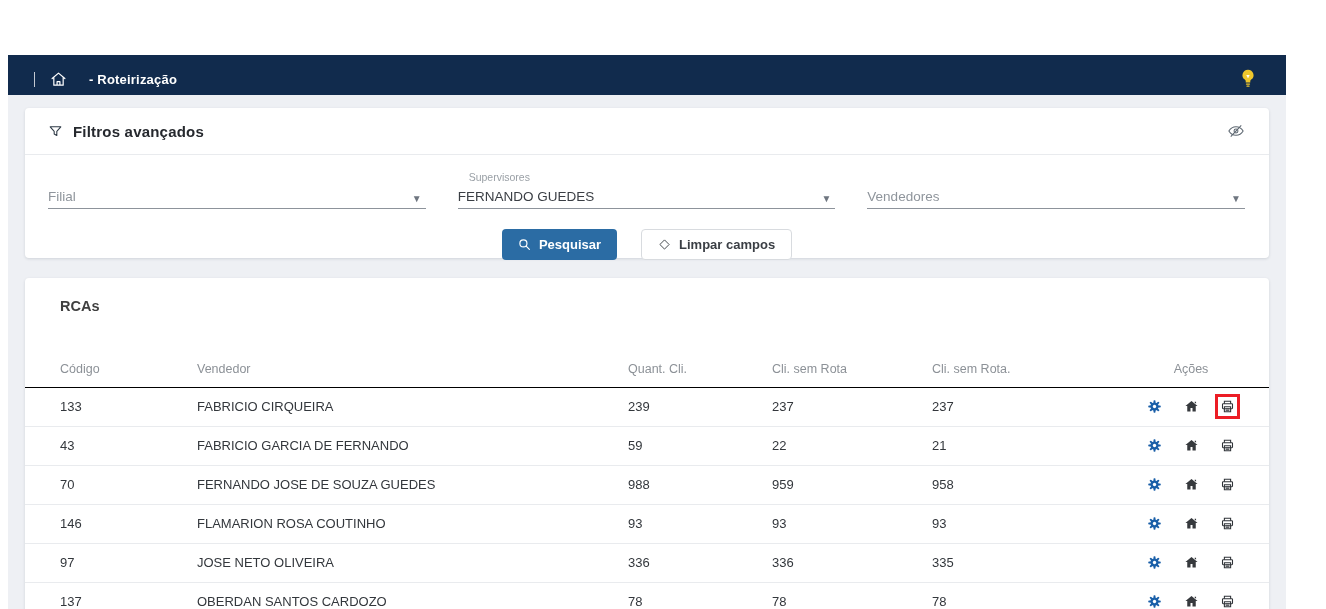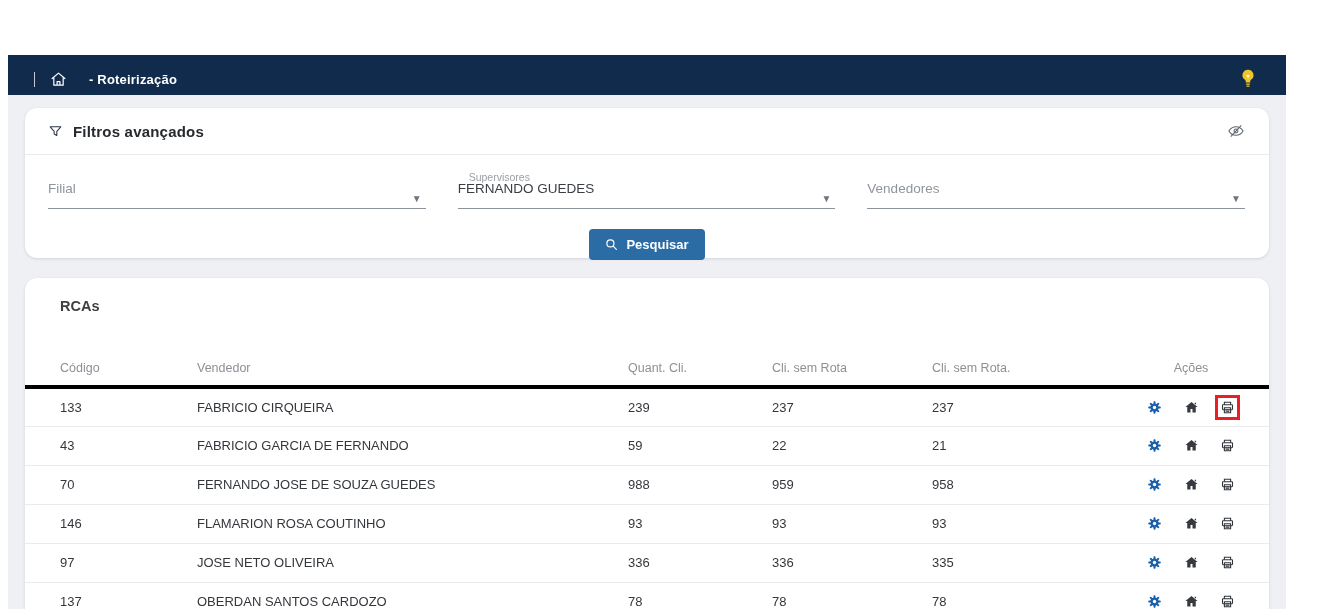--- a/index.html
+++ b/index.html
@@ -9,48 +9,48 @@
   
   .app { position:absolute; left:8px; top:55px; width:1278px; height:554px; background:#eef0f4; overflow:hidden; }
 
   
   .topbar { height:40px; background:#112b4d; display:flex; align-items:center; padding:8px 30px 0 26px; }
   .tb-sep { width:1px; height:15px; background:rgba(255,255,255,.75); margin-right:15px; }
   .tb-home { color:#ffffff; display:flex; align-items:center; cursor:pointer; }
   .tb-crumb { color:#ffffff; font-size:13px; font-weight:bold; margin-left:22px; letter-spacing:.2px; }
   .tb-bulb { margin-left:auto; display:flex; align-items:center; cursor:pointer; }
 
-  .card { background:#ffffff; border-radius:12px; box-shadow:0 1px 3px rgba(30,40,60,.14); margin:16px 17px; }
+  .card { background:#ffffff; border-radius:4px; box-shadow:0 1px 3px rgba(30,40,60,.14); margin:16px 17px; }
 
   
   .filters-card { margin-top:13px; height:150px; }
   .card-head { height:47px; display:flex; align-items:center; padding:0 24px 0 23px; border-bottom:1px solid #e9ebee; }
   .funnel { color:#2e3a46; display:flex; margin-right:10px; }
   .card-title { font-size:15px; font-weight:bold; color:#26292e; letter-spacing:.2px; }
   .eye-off { margin-left:auto; display:flex; cursor:pointer; }
 
   .fields { display:flex; gap:32px; padding:14px 24px 0 23px; }
   .field { flex:1; position:relative; height:40px; border-bottom:1px solid #8d939b; cursor:pointer; }
   .field .float-label { position:absolute; top:2px; left:11px; font-size:10.5px; color:#9aa0a6; }
-  .field .value { position:absolute; bottom:12px; left:0; font-size:13.5px; color:#3a3e44; }
+  .field .value { position:absolute; bottom:4px; left:0; font-size:13.5px; color:#3a3e44; }
   .field .value.placeholder { color:#8f959c; }
   .field .caret { position:absolute; right:4px; bottom:4px; font-size:10px; color:#6f7680; }
 
   .btn-row { display:flex; justify-content:center; gap:24px; margin-top:20px; }
   .btn { height:31px; border-radius:4px; font-size:13px; font-weight:bold; display:flex; align-items:center; padding:0 16px; cursor:pointer; font-family:"Liberation Sans", sans-serif; }
   .btn-primary { background:#2b6ca4; border:none; color:#ffffff; }
   .btn-secondary { background:#ffffff; border:1px solid #d8dbdf; color:#3a3e44; }
   .btn .b-ic { display:flex; margin-right:8px; }
 
   
   .table-card { margin-top:20px; height:400px; padding-top:20px; }
   .rcas-title { font-size:14.5px; font-weight:bold; color:#404040; margin-left:35px; }
   table { width:100%; border-collapse:collapse; margin-top:37px; table-layout:fixed; }
   col.c1{width:172px} col.c2{width:431px} col.c3{width:144px} col.c4{width:160px} col.c5{width:203px} col.c6{width:auto}
-  th { font-size:12.5px; font-weight:normal; color:#8c9197; text-align:left; height:36px; padding:0; border-bottom:4px solid #000000; }
+  th { font-size:12.5px; font-weight:normal; color:#8c9197; text-align:left; height:36px; padding:0; border-bottom:1px solid #000000; }
   th:first-child, td:first-child { padding-left:35px; }
   th.th-acoes { text-align:center; padding-right:22px; }
   td { font-size:13px; color:#33373c; height:39px; padding:0; border-bottom:1px solid #e9ebee; }
   tr:last-child td { border-bottom:none; }
   .td-acoes { text-align:center; padding-right:22px; white-space:nowrap; }
   .act { display:inline-flex; align-items:center; justify-content:center; width:25px; height:25px; margin:0 4px; vertical-align:middle; cursor:pointer; border:3px solid transparent; }
   .act.hl { border-color:#ec1d25; }
 
   svg { display:block; }
 </style>
@@ -113,20 +113,28 @@
 
       <div class="btn-row">
         <button class="btn btn-primary">
           <span class="b-ic">
             <svg width="13" height="13" viewBox="0 0 24 24">
                 <circle cx="10" cy="10" r="6.5" fill="none" stroke="#fff" stroke-width="2.2"></circle>
                 <line x1="15" y1="15" x2="21" y2="21" stroke="#fff" stroke-width="2.2" stroke-linecap="round"></line>
               </svg>
           </span>
           <span>Pesquisar</span>
+        </button>
+        <button class="btn btn-secondary">
+          <span class="b-ic">
+            <svg width="13" height="13" viewBox="0 0 24 24">
+                <path d="M12 3.5 20.5 12 12 20.5 3.5 12z" fill="none" stroke="#3a3e44" stroke-width="1.7" stroke-linejoin="round"></path>
+              </svg>
+          </span>
+          <span>Limpar campos</span>
         </button>
       </div>
     </div>
 
     <div class="card table-card">
       <div class="rcas-title">RCAs</div>
       <table>
         <colgroup>
             <col class="c1">
             <col class="c2">

